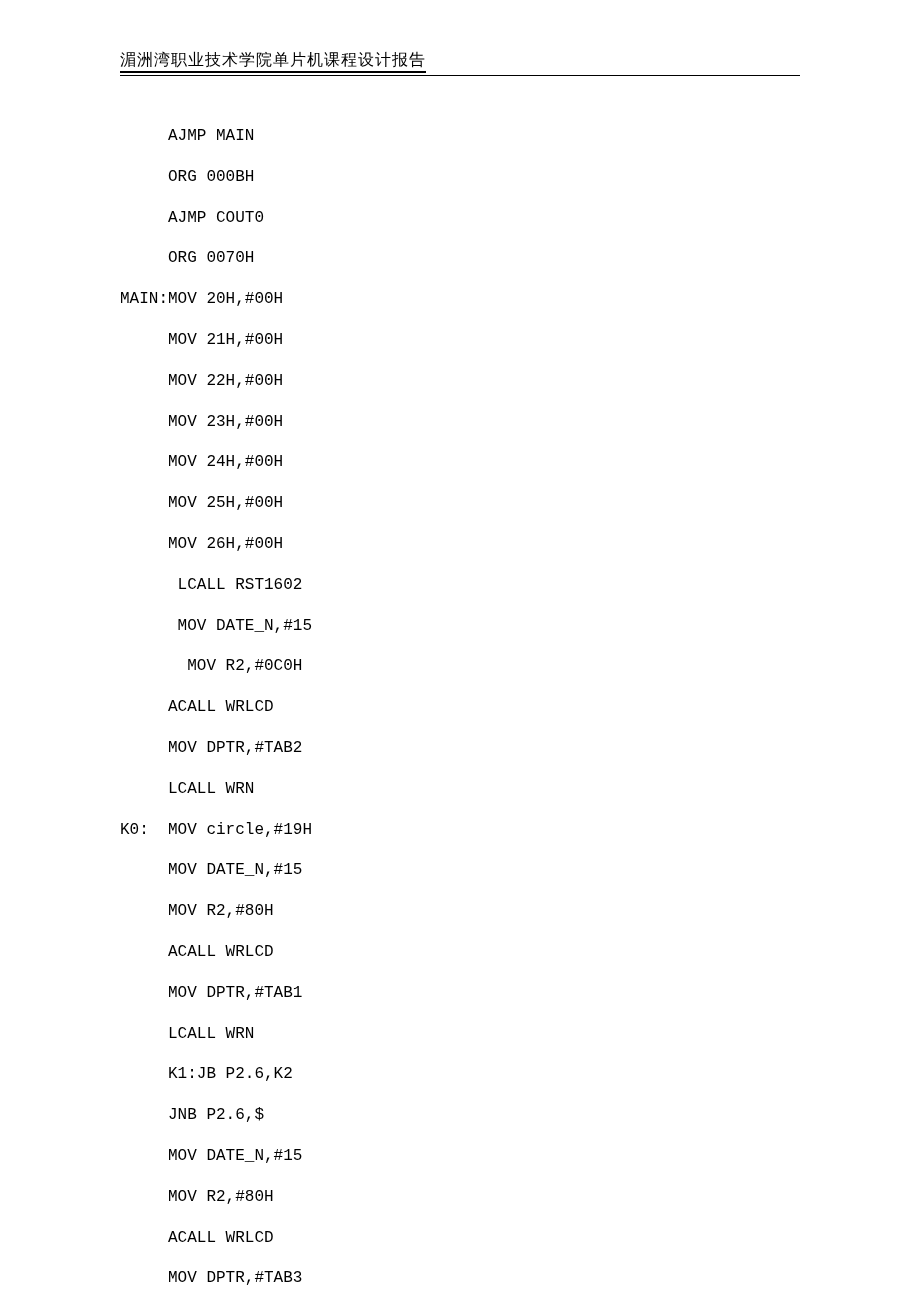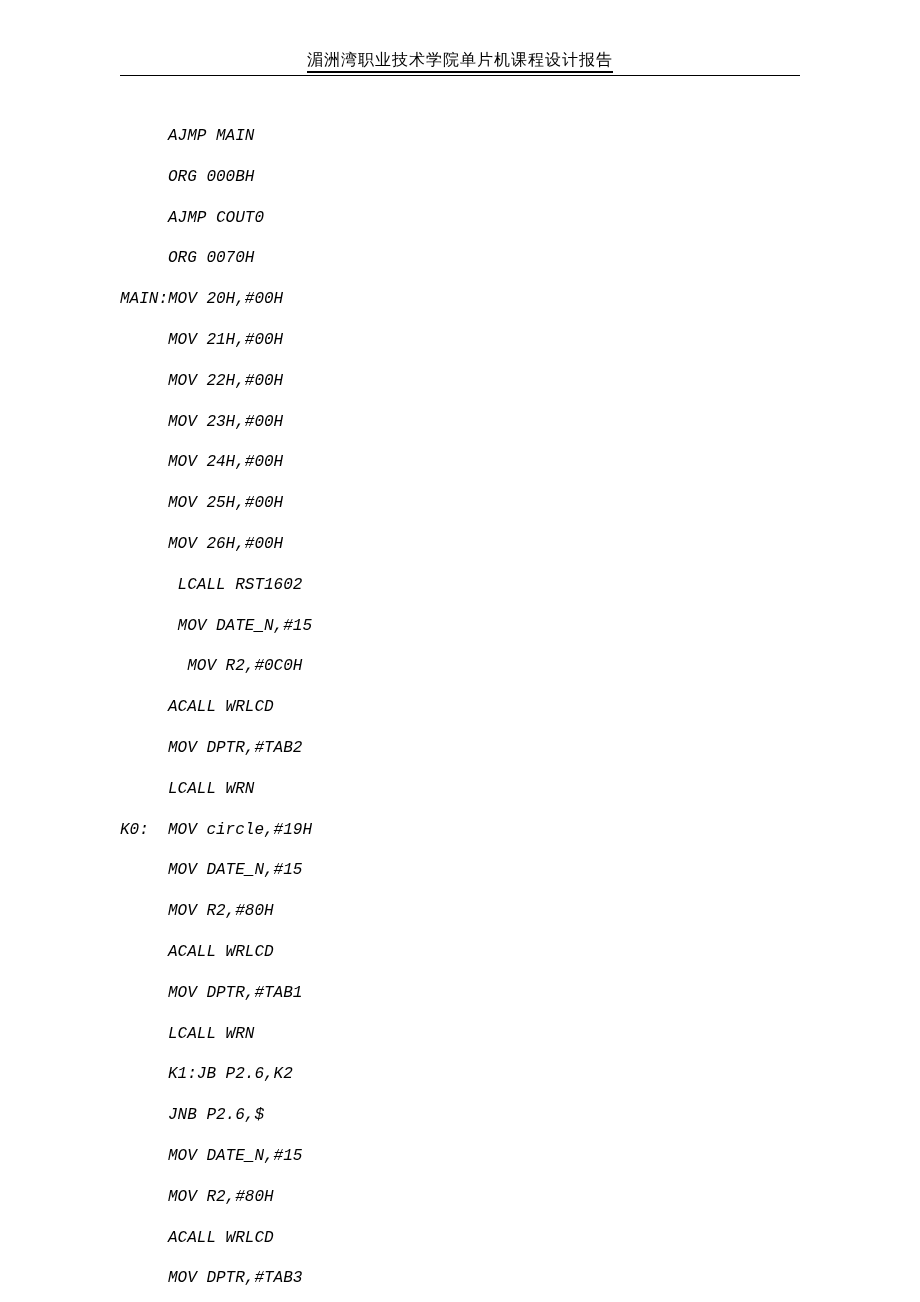--- a/index.html
+++ b/index.html
@@ -1,21 +1,21 @@
 <!DOCTYPE html>
 <html><head>
 <meta charset="utf-8">
 <style>
   * { margin:0; padding:0; box-sizing:border-box; }
   html, body { width:920px; background:#fff; font-family:"SimSun","宋体","Courier New",monospace; color:#000; }
   .page { width:920px; min-height:1302px; padding:50px 120px 50px 120px; position:relative; }
-  .header-center { text-align:center; font-size:16px; letter-spacing:1px; margin-bottom:4px; text-decoration:underline; text-decoration-thickness:1.5px; text-underline-offset:6px; }
+  .header-center { font-size:16px; letter-spacing:1px; margin-bottom:4px; text-decoration:underline; text-decoration-thickness:1.5px; text-underline-offset:6px; }
   .rule2 { border:none; border-top:1px solid #000; margin-top:2px; margin-bottom:40px; }
   .code-block { font-size:16px; line-height:2.55; white-space:pre; font-family:"SimSun","宋体","Courier New",monospace; }
-  .code-row { display:block;font-style:italic; }
+  .code-row { display:block; }
   .label-col { display:inline-block; width:48px; }
 </style>
 </head>
 <body>
 
 <div class="page">
 
   <div class="header-center">湄洲湾职业技术学院单片机课程设计报告</div>
   <hr class="rule2">
 

